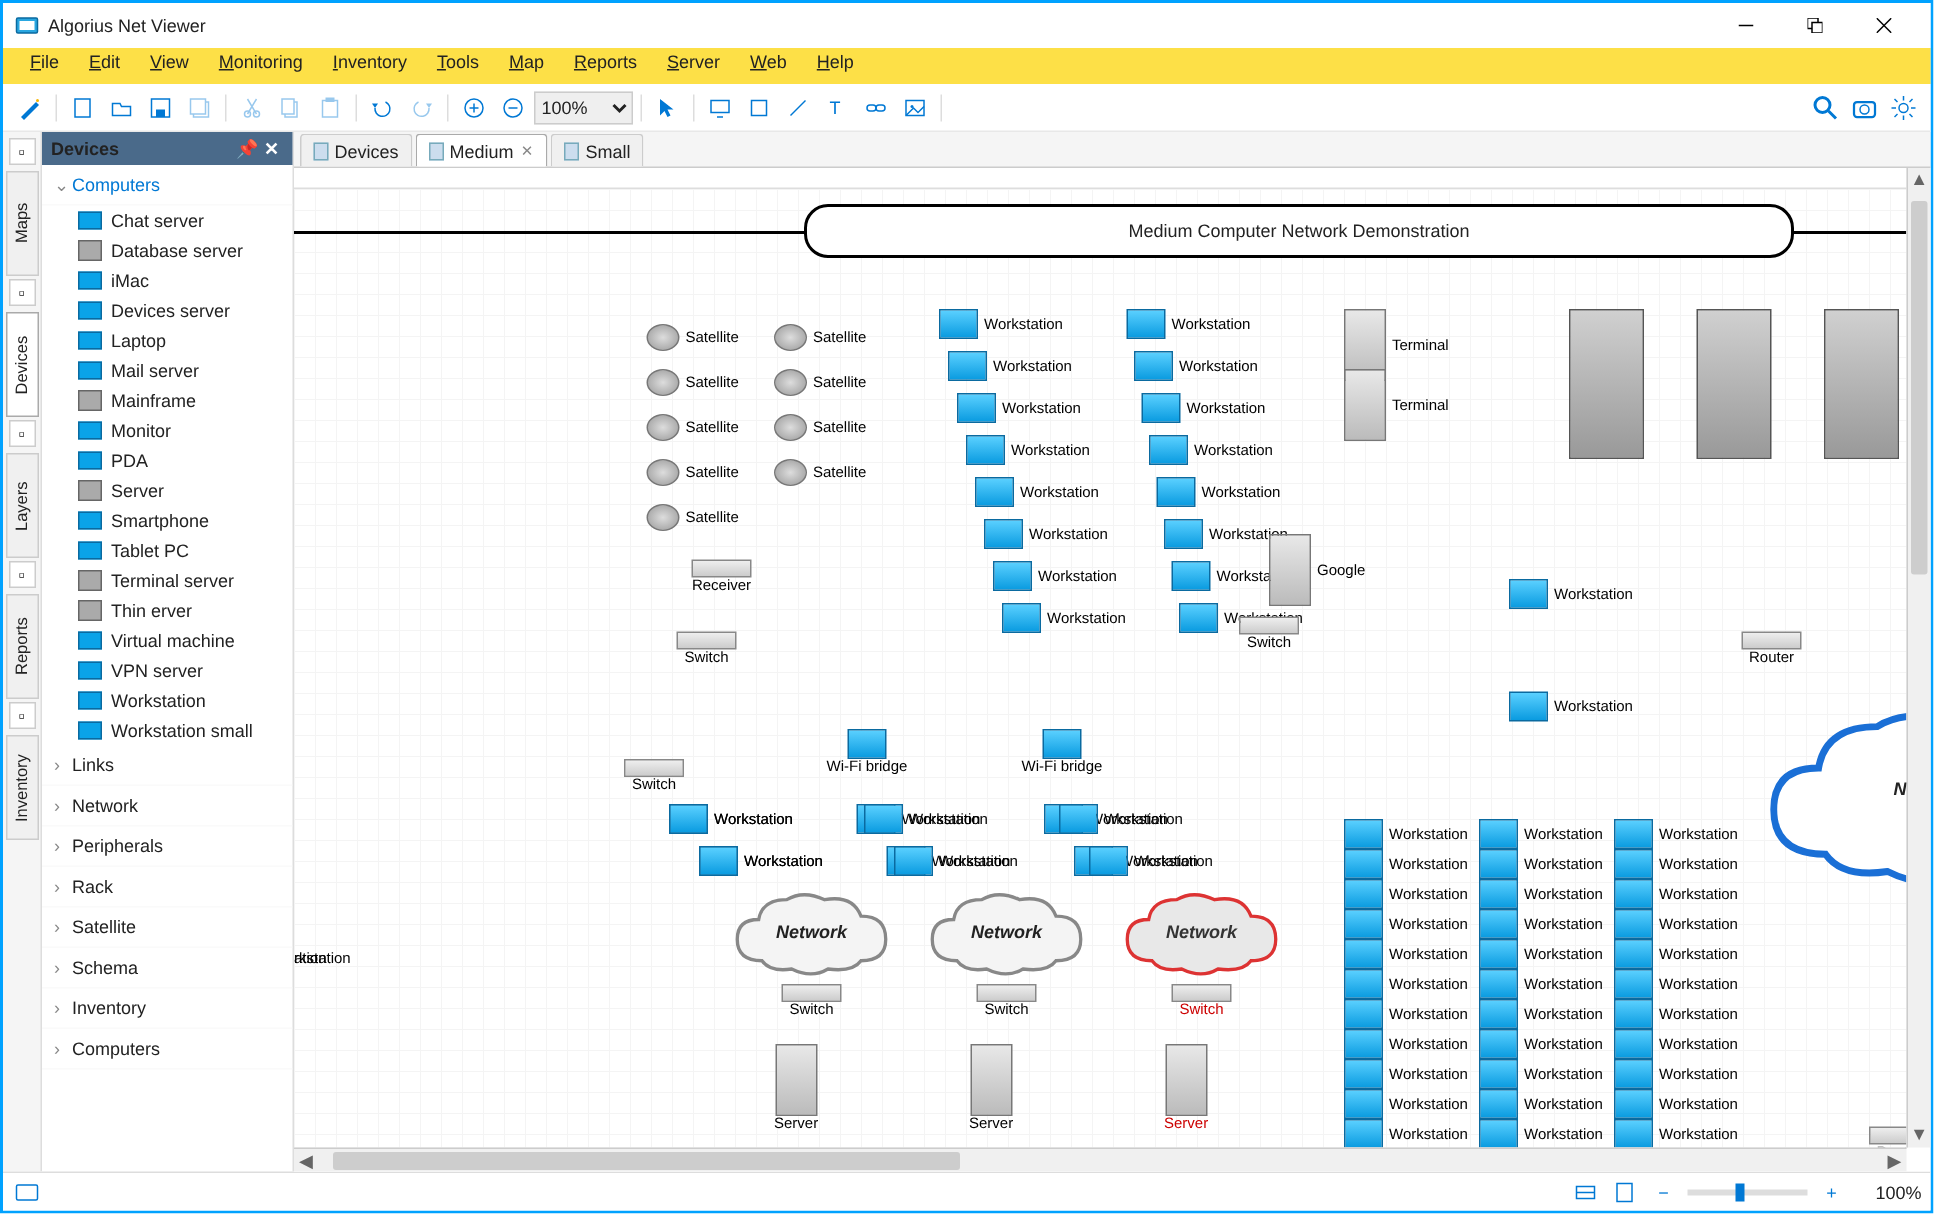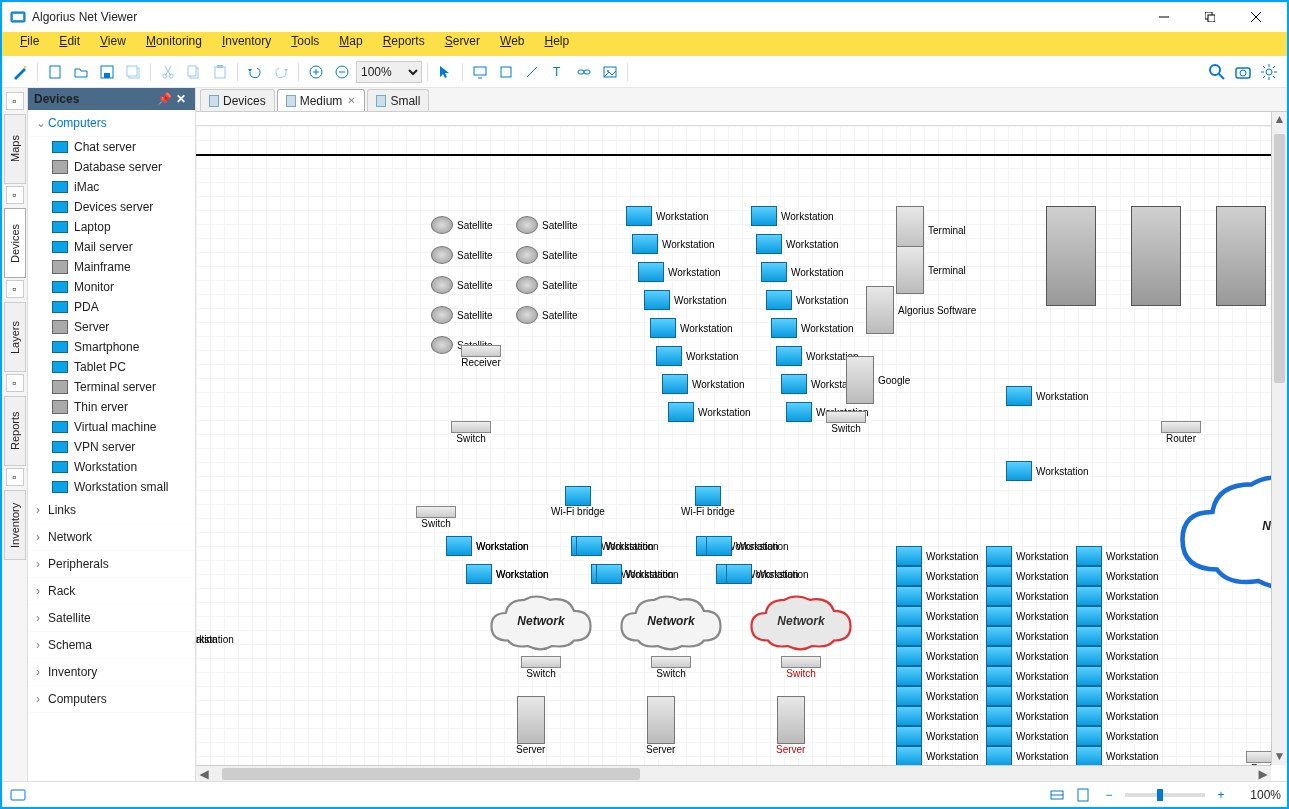--- a/index.html
+++ b/index.html
@@ -410,20 +410,23 @@
     <div class="main">
       <div class="tabstrip" id="tabstrip">
           <div class="tab"><div class="ticon"></div>Devices</div>
           <div class="tab active"><div class="ticon"></div>Medium<div class="tx">✕</div></div>
           <div class="tab"><div class="ticon"></div>Small</div>
         </div>
       <div class="canvaswrap">
         <div class="ruler-h"></div>
         <div class="canvas" id="canvas" style="top:14px">
           <div class="hline"></div>
+          <div class="titlebox">
+              <span>Medium Computer Network Demonstration</span>
+            </div>
         <div class="node sat" style="left: 235px; top: 90px; flex-direction: row; gap: 4px;">
               <div class="n-icon"></div>
               <div class="n-txt">Satellite</div>
             </div>
             <div class="node sat" style="left: 235px; top: 120px; flex-direction: row; gap: 4px;">
               <div class="n-icon"></div>
               <div class="n-txt">Satellite</div>
             </div>
             <div class="node sat" style="left: 235px; top: 150px; flex-direction: row; gap: 4px;">
               <div class="n-icon"></div>
@@ -446,21 +449,21 @@
               <div class="n-txt">Satellite</div>
             </div>
             <div class="node sat" style="left: 320px; top: 150px; flex-direction: row; gap: 4px;">
               <div class="n-icon"></div>
               <div class="n-txt">Satellite</div>
             </div>
             <div class="node sat" style="left: 320px; top: 180px; flex-direction: row; gap: 4px;">
               <div class="n-icon"></div>
               <div class="n-txt">Satellite</div>
             </div>
-            <div class="node sw" style="left: 265px; top: 219px;">
+            <div class="node sw" style="left: 265px; top: 247px;">
               <div class="n-icon"></div>
               <div class="n-txt">Receiver</div>
             </div>
             <div class="node " style="left: 430px; top: 80px; flex-direction: row; gap: 4px;">
               <div class="n-icon"></div>
               <div class="n-txt">Workstation</div>
             </div>
             <div class="node " style="left: 436px; top: 108px; flex-direction: row; gap: 4px;">
               <div class="n-icon"></div>
               <div class="n-txt">Workstation</div>
@@ -521,24 +524,20 @@
               <div class="n-icon"></div>
               <div class="n-txt">Workstation</div>
             </div>
             <div class="node srv" style="left: 700px; top: 80px; flex-direction: row; gap: 4px;">
               <div class="n-icon"></div>
               <div class="n-txt">Terminal</div>
             </div>
             <div class="node srv" style="left: 700px; top: 120px; flex-direction: row; gap: 4px;">
               <div class="n-icon"></div>
               <div class="n-txt">Terminal</div>
-            </div>
-            <div class="node srv" style="left: 670px; top: 160px; flex-direction: row; gap: 4px;">
-              <div class="n-icon"></div>
-              <div class="n-txt">Algorius Software</div>
             </div>
             <div class="node srv" style="left: 650px; top: 230px; flex-direction: row; gap: 4px;">
               <div class="n-icon"></div>
               <div class="n-txt">Google</div>
             </div>
             <div class="node sw" style="left: 630px; top: 285px;">
               <div class="n-icon"></div>
               <div class="n-txt">Switch</div>
             </div>
             <div class="node sw" style="left: 255px; top: 295px;">

